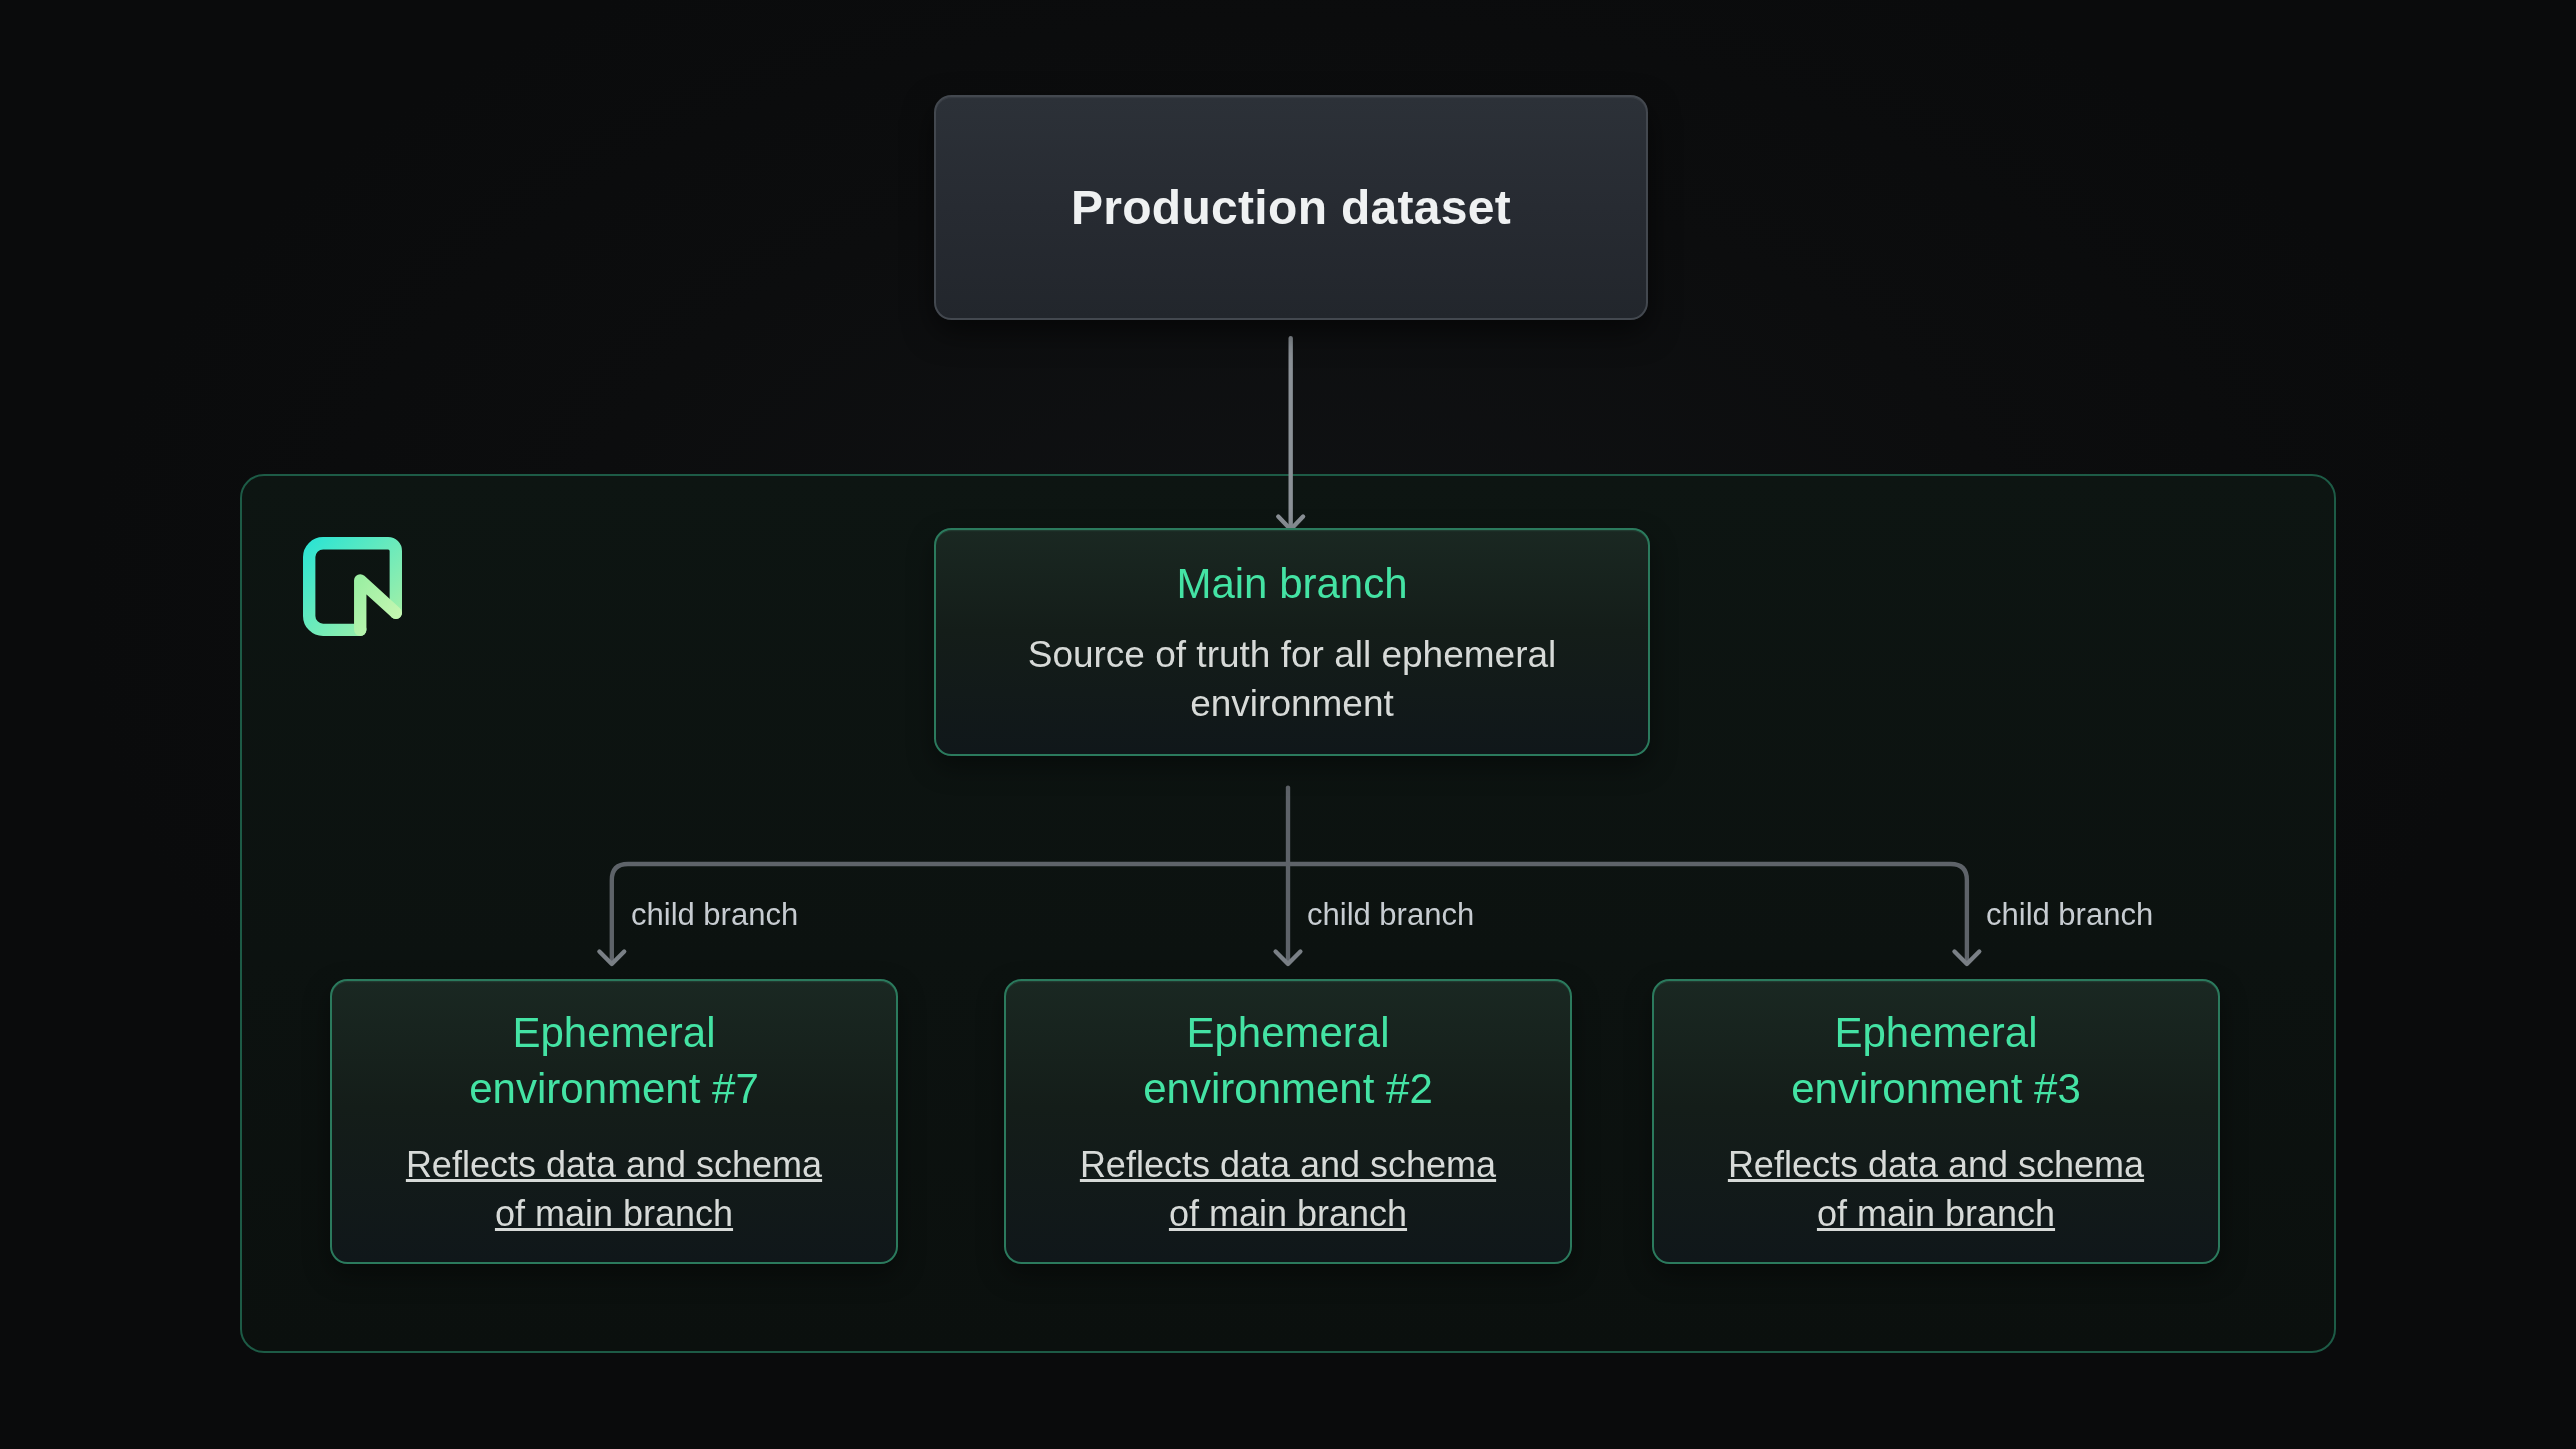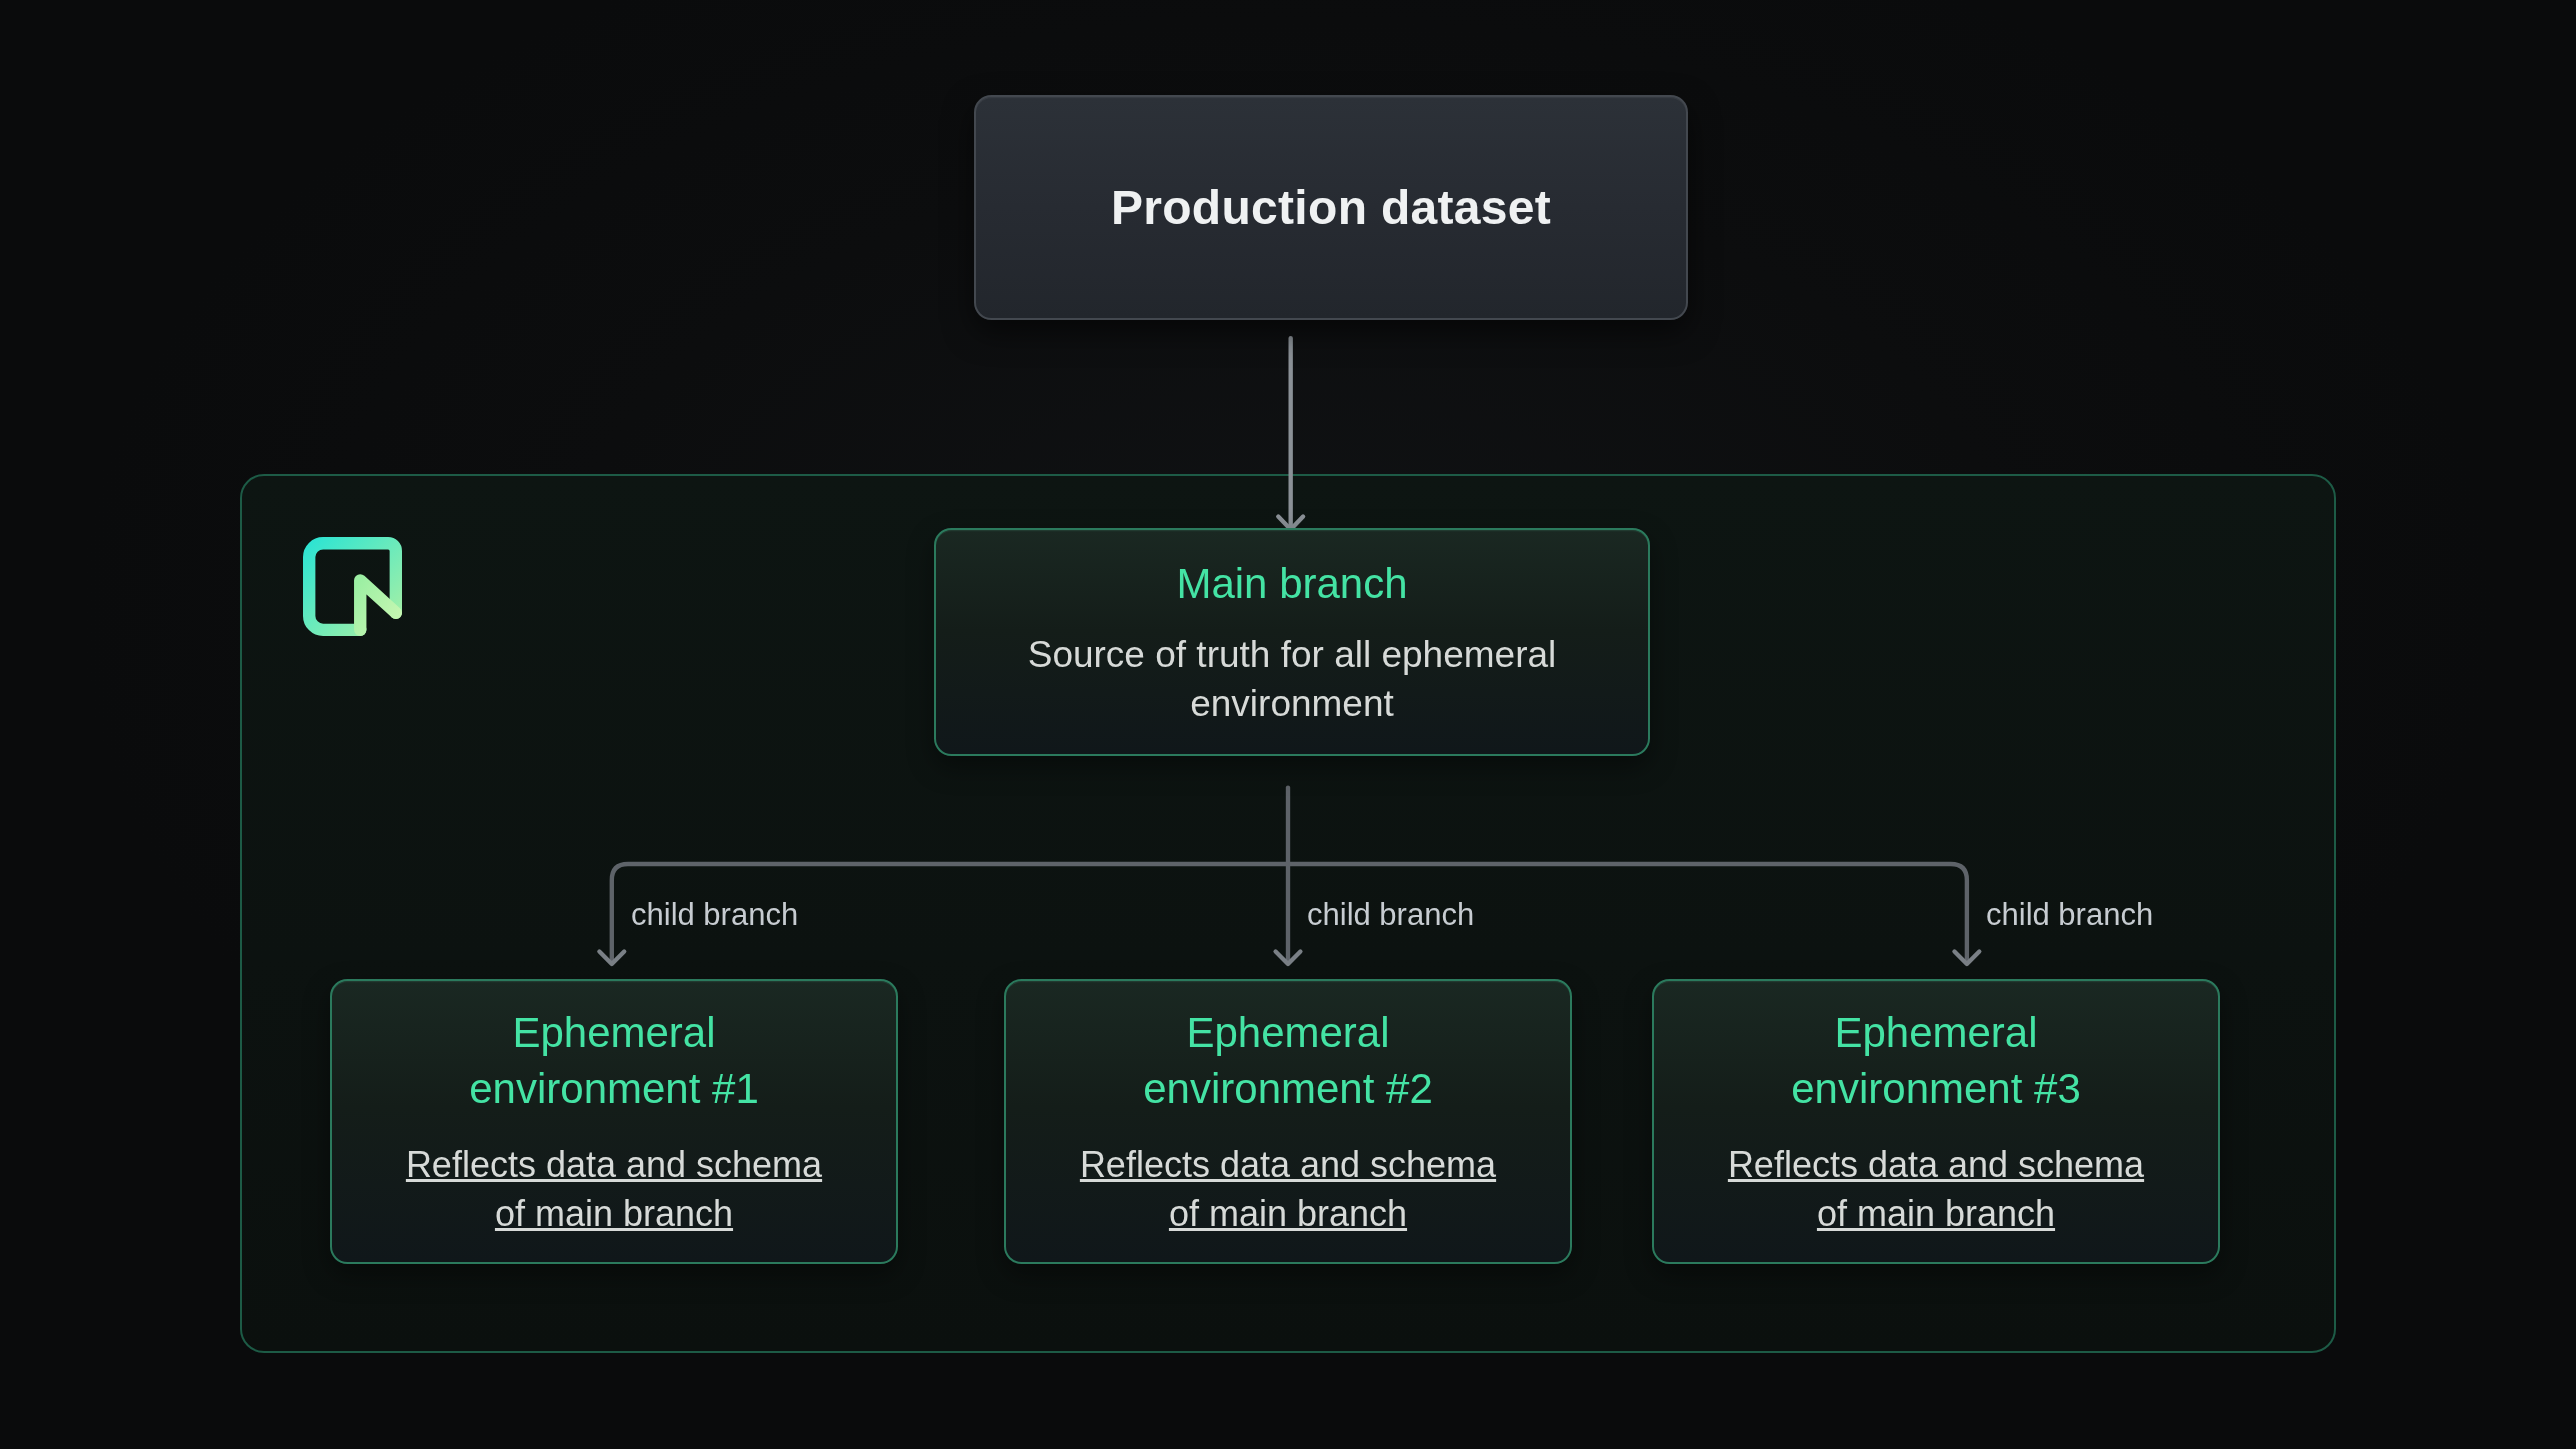--- a/index.html
+++ b/index.html
@@ -18,21 +18,21 @@
   .edge-line{stroke:var(--line-gray,#5e6369);stroke-width:6.5;fill:none;stroke-linecap:round;stroke-linejoin:round;}
   .edge-chev{stroke:var(--chev-gray,#7a8086);stroke-width:6.5;fill:none;stroke-linecap:round;stroke-linejoin:round;}
 
   
   .node{position:absolute;box-sizing:border-box;display:flex;flex-direction:column;
         align-items:center;justify-content:center;text-align:center;}
 
   .production{left:934px;top:95px;width:714px;height:225px;border-radius:17.4px;
               border:2.7px solid var(--prod-border,#43484f);
               background:linear-gradient(180deg,var(--prod-bg-top,#2c3138) 0%,#272b32 50%,var(--prod-bg-bottom,#22262c) 100%);
-              box-shadow:0 12px 30px rgba(0,0,0,.55), inset 0 1.3px 0 rgba(255,255,255,.05);margin-left:40px;}
+              box-shadow:0 12px 30px rgba(0,0,0,.55), inset 0 1.3px 0 rgba(255,255,255,.05);}
   .prod-title{color:var(--title-white,#eff1f2);font-size:48px;font-weight:700;letter-spacing:0.3px;}
 
   .green-box{border-radius:17.4px;border:2.7px solid var(--box-border-green,#2b7a5d);
              background:linear-gradient(180deg,var(--box-bg-top,#1a2822) 0%,#141d19 45%,var(--box-bg-bottom,#10171a) 100%);
              box-shadow:0 10.7px 27px rgba(0,0,0,.4), inset 0 1.3px 0 rgba(110,230,180,.10);}
   .main-box{left:934px;top:528px;width:716px;height:228px;gap:17.4px;}
   .child-box{width:568px;height:285px;top:979px;gap:23px;}
   .child-1{left:330px;} .child-2{left:1004px;} .child-3{left:1652px;}
 
   .green-title{color:var(--accent-green,#44e3a4);font-size:42px;line-height:56px;font-weight:400;}
@@ -91,21 +91,21 @@
   <div class="node green-box main-box">
     <div class="green-title">Main branch</div>
     <div class="box-body">Source of truth for all ephemeral environment</div>
   </div>
 
   <span class="edge-label label-1">child branch</span>
   <span class="edge-label label-2">child branch</span>
   <span class="edge-label label-3">child branch</span>
 
   <div class="node green-box child-box child-1">
-    <div class="green-title">Ephemeral environment #1</div>
+    <div class="green-title">Ephemeral environment #7</div>
     <div class="box-body">Reflects data and schema of main branch</div>
   </div>
   <div class="node green-box child-box child-2">
     <div class="green-title">Ephemeral environment #2</div>
     <div class="box-body">Reflects data and schema of main branch</div>
   </div>
   <div class="node green-box child-box child-3">
     <div class="green-title">Ephemeral environment #3</div>
     <div class="box-body">Reflects data and schema of main branch</div>
   </div>

